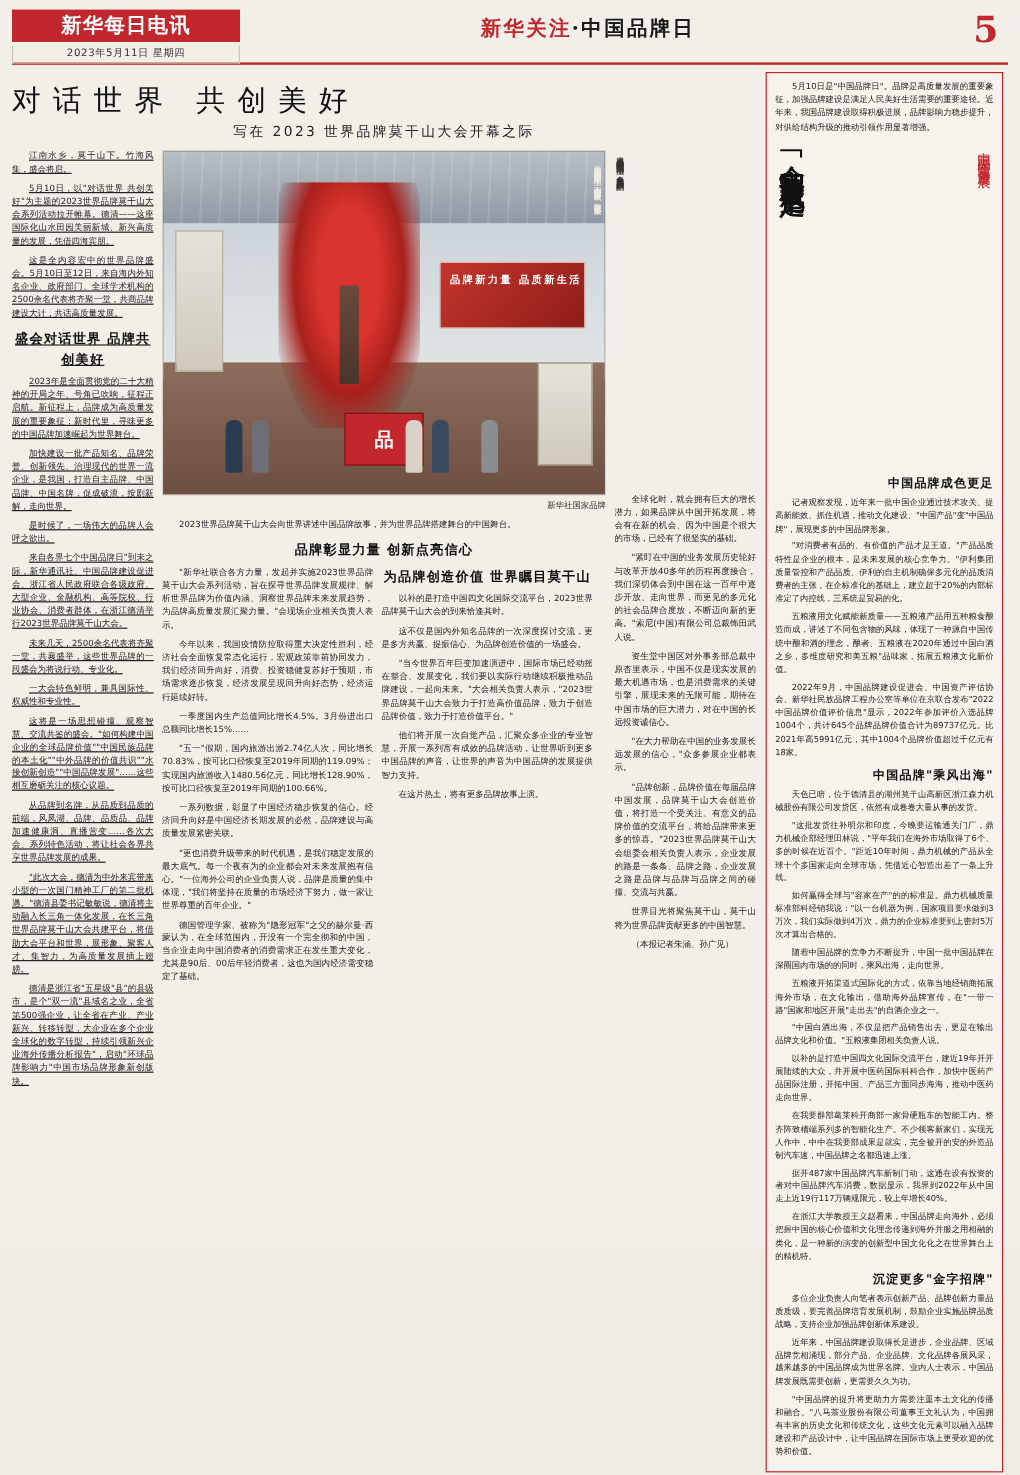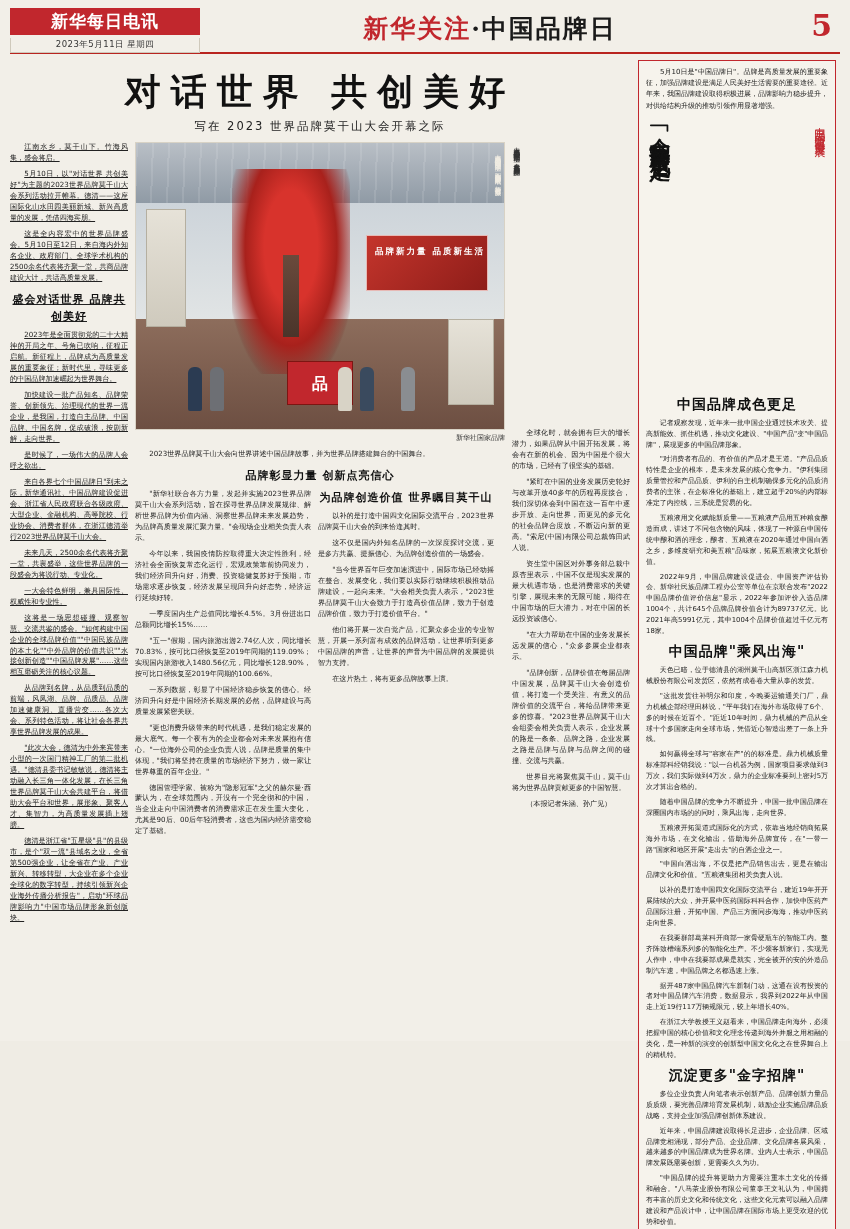--- a/index.html
+++ b/index.html
@@ -34,21 +34,21 @@
   }
   .mast-date {
     font-size:8.5px; color:#333; text-align:center; margin-top:3px;
     letter-spacing:0.5px;
     border:1px solid #cfc9bb; border-top:none; padding:1px 16px;
   }
   .mast-center { flex:1; text-align:center; padding-top:4px; }
   .mast-title {
     display:inline-block;
     font-family:"DejaVu Serif","Liberation Serif",serif;
-    font-weight:bold; font-size:25px; letter-spacing:2px;
+    font-weight:bold; font-size:17px; letter-spacing:2px;
     color:#c1272d;
   }
   .mast-title .black { color:#1a1a1a; }
   .mast-right {
     width: 60px; text-align:right;
     font-family:"DejaVu Serif","Liberation Serif",serif;
     font-weight:bold; font-size:30px; color:#c1272d; padding-right:8px;
   }
 
   
@@ -56,23 +56,23 @@
   .left-zone { width: 620px; }
   .right-zone {
     width: 198px;
     border:1px solid #c1272d;
     padding:6px 7px;
     background:#f6f3ec;
   }
 
   
   .headline {
-    text-align:center;
-    font-family:"DejaVu Serif","Liberation Serif",serif;
-    font-weight:bold; font-size:36px; letter-spacing:10px;
+    text-align:left;
+    font-family:"DejaVu Serif","Liberation Serif",serif;
+    font-weight:normal; font-size:24px; letter-spacing:10px;
     color:#111; margin:8px 0 2px 0;
   }
   .subhead {
     text-align:center; font-size:11.5px; letter-spacing:2px; color:#222;
     margin-bottom:8px;
   }
 
   
   .feature { display:flex; gap:7px; }
   .col { font-size:7.1px; line-height:1.55; text-align:justify; color:#222; }
@@ -170,21 +170,21 @@
     font-weight:bold; font-size:21px; letter-spacing:3px; color:#111;
     height:272px;
   }
   .rz-vert-sub {
     writing-mode:vertical-rl; text-orientation:upright;
     font-size:11px; letter-spacing:2px; color:#c1272d; height:170px;
     margin-right:2px;
   }
   .rz-h {
     font-family:"DejaVu Serif","Liberation Serif",serif;
-    font-weight:bold; font-size:14px; text-align:center;
+    font-weight:bold; font-size:10px; text-align:right;
     letter-spacing:1px; margin:6px 0 4px 0; color:#111;
   }
   .rz-p { font-size:6.9px; line-height:1.58; text-align:justify; text-indent:2em; margin:0 0 4px 0; color:#222; }
 </style>
 </head>
 <body>
 
 <div class="page">
 
   <div class="masthead">

